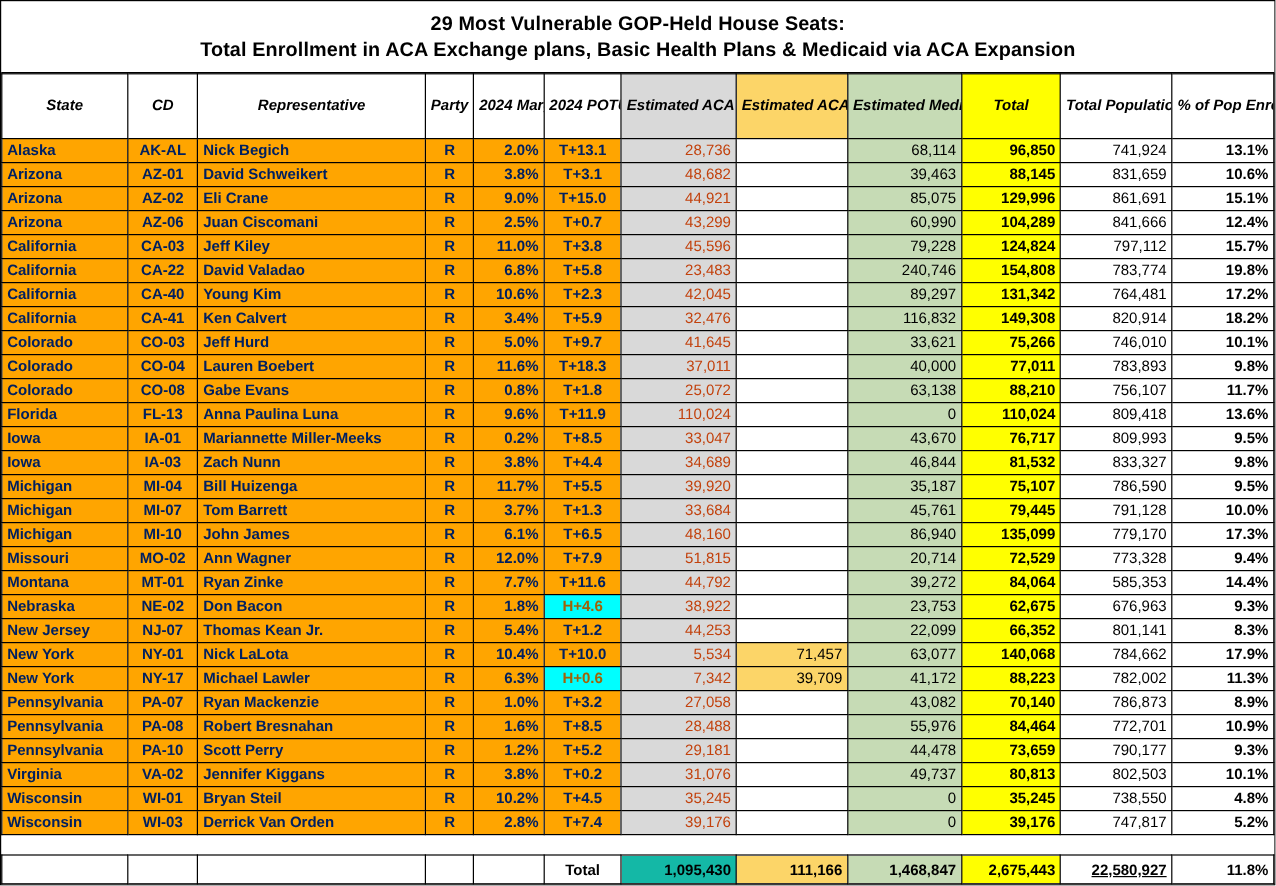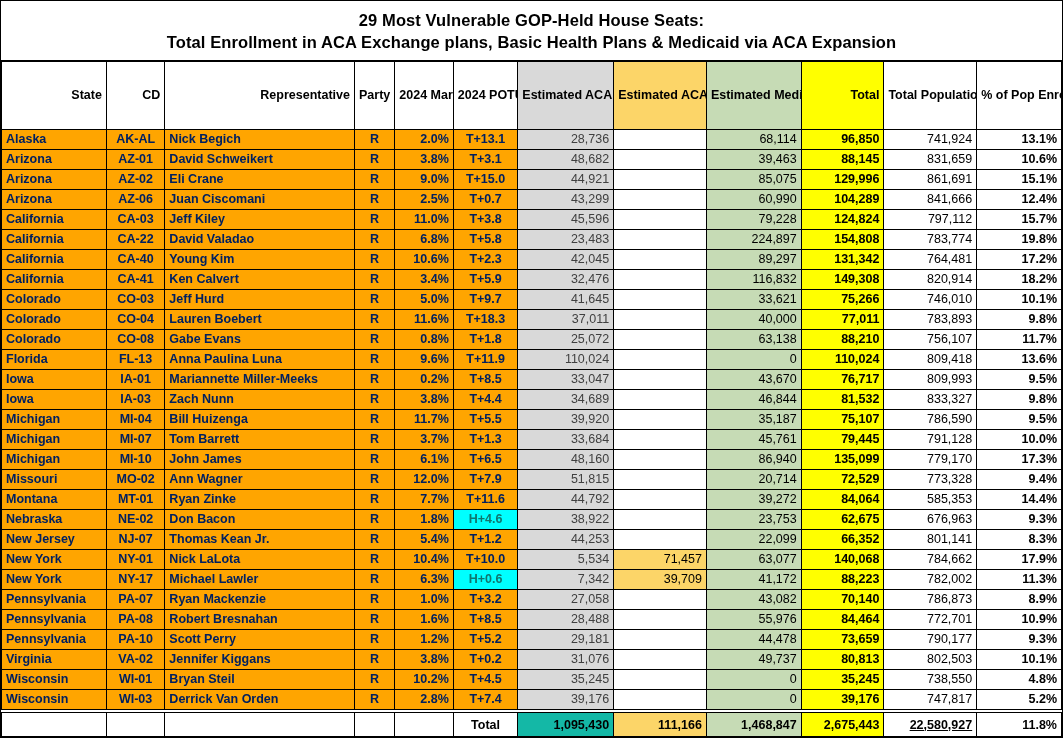--- a/index.html
+++ b/index.html
@@ -42,27 +42,28 @@
   }
   th, td {
     border: 1px solid #000;
     padding: 0 4px;
     height: 20px;
     box-sizing: border-box;
     white-space: nowrap;
     overflow: hidden;
   }
   thead th {
-    height: 68px;
-    text-align: right;
+    height: 54px;
+    text-align: center;
     vertical-align: middle;
     font-weight: bold;
     font-size: 12.5px;
     line-height: 1.15;
     background: #ffffff;
+    font-style: italic;
   }
   th.h-qhp { background: #d9d9d9; }
   th.h-bhp { background: #fcd568; }
   th.h-medicaid { background: #c6dbb5; }
   th.h-total { background: #ffff00; }
 
   
   col.c-state { width: 104px; }
   col.c-cd { width: 58px; }
   col.c-rep { width: 188px; }
@@ -89,28 +90,28 @@
   .cell-orange.center { text-align: center; margin-left: 28px; }
   .cell-orange.right { text-align: right; }
   td.party {
     background: #ffa500;
     color: #002060;
     font-weight: bold;
     text-align: center;
   }
   td.potus-cyan {
     background: #00ffff;
-    color: #0f766e;
+    color: #a16207;
     font-weight: bold;
     text-align: center;
   }
   td.qhp {
     background: #d9d9d9;
     text-align: right;
-    color: #404040;
+    color: #c2410c;
   }
   td.bhp {
     background: #fcd568;
     text-align: right;
     color: #000;
   }
   td.medicaid {
     background: #c6dbb5;
     text-align: right;
     color: #000;
@@ -311,21 +312,21 @@
         </tr>
         <tr>
           <td class="cell-orange left">California</td>
           <td class="cell-orange center">CA-22</td>
           <td class="cell-orange left">David Valadao</td>
           <td class="party">R</td>
           <td class="cell-orange right">6.8%</td>
           <td class="cell-orange center">T+5.8</td>
           <td class="qhp">23,483</td>
           <td class="empty-white"></td>
-          <td class="medicaid">224,897</td>
+          <td class="medicaid">240,746</td>
           <td class="total">154,808</td>
           <td class="pop">783,774</td>
           <td class="pct">19.8%</td>
         </tr>
         <tr>
           <td class="cell-orange left">California</td>
           <td class="cell-orange center">CA-40</td>
           <td class="cell-orange left">Young Kim</td>
           <td class="party">R</td>
           <td class="cell-orange right">10.6%</td>

